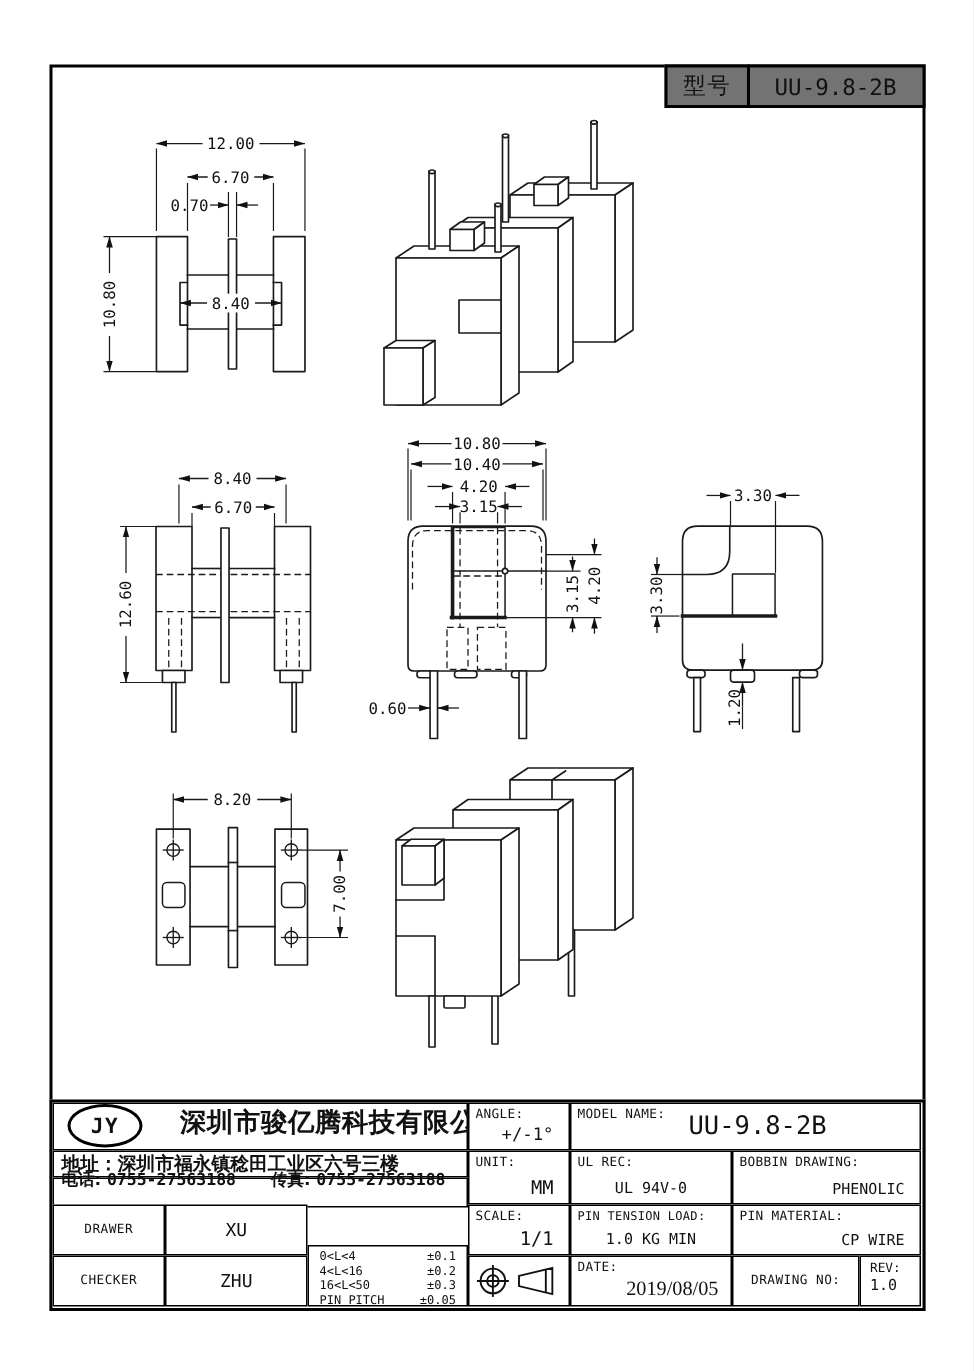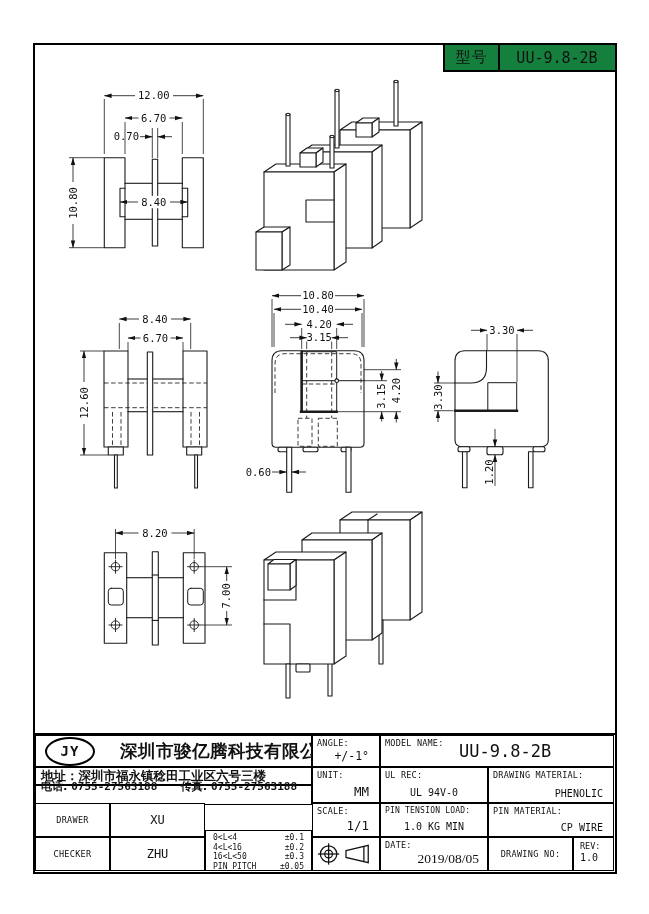--- a/index.html
+++ b/index.html
@@ -1,41 +1,41 @@
 <!DOCTYPE html>
 <html><head>
 <meta charset="utf-8">
 <style>
   html,body{margin:0;padding:0;background:#e8e8e8}
   .page{position:relative;width:649px;height:914px;background:#fff;font-family:"DejaVu Sans",sans-serif;color:#111;overflow:hidden}
   .frame{position:absolute;left:33px;top:43px;width:584px;height:831px;border:2.5px solid #000;box-sizing:border-box}
   
   .modelbox{position:absolute;left:443px;top:43px;height:29px;display:flex;z-index:3}
-  .modelbox .mb{box-sizing:border-box;border:2.5px solid #000;background:#15803d;display:flex;align-items:center;justify-content:center}
+  .modelbox .mb{box-sizing:border-box;border:2.5px solid #000;background:#737373;display:flex;align-items:center;justify-content:center}
   .mb-label{width:57px;font-size:15px;letter-spacing:1px}
   .mb-value{width:119px;margin-left:-2.5px;font-family:"DejaVu Sans Mono",monospace;font-size:15px}
   
   svg{position:absolute;overflow:visible}
   .ln{fill:none;stroke:#1a1a1a;stroke-width:1.1;stroke-linejoin:round;stroke-linecap:square}
   .fw{fill:#fff;stroke:#1a1a1a;stroke-width:1.1;stroke-linejoin:round}
   .thk{stroke-width:2.4}
   .dsh{fill:none;stroke:#1a1a1a;stroke-width:.85;stroke-dasharray:4.5 2.6}
   .dim{fill:none;stroke:#1a1a1a;stroke-width:.85;marker-start:url(#as);marker-end:url(#ae)}
   .dimE{fill:none;stroke:#1a1a1a;stroke-width:.85;marker-end:url(#ae)}
   .ext{fill:none;stroke:#1a1a1a;stroke-width:.8}
   text.d{font-family:"DejaVu Sans Mono",monospace;font-size:10.5px;fill:#111}
   .tb{fill:#fff}
   
   .tblock{position:absolute;left:33px;top:733px;width:584px;height:141px;border:2.5px solid #000;box-sizing:border-box;background:#fff;z-index:2}
   .cell{position:absolute;border:1.2px solid #000;box-sizing:border-box;background:#fff}
   .mono{font-family:"DejaVu Sans Mono",monospace}
   .lab{position:absolute;top:2px;left:4px;font-family:"DejaVu Sans Mono",monospace;font-size:8.5px;letter-spacing:.2px}
   .val-br{position:absolute;right:10px;bottom:3px;font-family:"DejaVu Sans Mono",monospace;font-size:11.5px}
   .val-c{position:absolute;left:0;right:0;bottom:4px;text-align:center;font-family:"DejaVu Sans Mono",monospace;font-size:10px}
-  .company-cell{display:flex;align-items:center;gap:25px;padding-left:9px}
+  .company-cell{display:flex;align-items:flex-start;gap:25px;padding-left:9px}
   .jy-oval{flex:0 0 auto;width:46px;height:25px;border:2.2px solid #000;border-radius:50%;display:flex;align-items:center;justify-content:center;font-family:"DejaVu Sans Mono",monospace;font-weight:bold;font-size:14px;letter-spacing:1px}
   .company-name{font-size:17.5px;font-weight:600;letter-spacing:.5px;white-space:nowrap}
   .addr-cell{display:flex;align-items:center;padding-left:5px;font-size:12.5px;font-weight:700;white-space:nowrap}
   .phone-cell{display:flex;align-items:center;justify-content:space-between;padding:0 14px 18px 5px;font-size:11px;font-weight:600;white-space:nowrap}
   .cc{display:flex;align-items:center;justify-content:center}
   .small-label{font-family:"DejaVu Sans Mono",monospace;font-size:8.5px;letter-spacing:.3px}
   .sig{font-family:"DejaVu Sans Mono",monospace;font-size:12px}
   .tolrows{padding:2px 7px 0 7px}
   .tolrow{display:flex;justify-content:space-between;font-family:"DejaVu Sans Mono",monospace;font-size:8px;line-height:9.6px}
   .date-val{position:absolute;right:8px;bottom:3px;font-family:Liberation Serif, serif;font-size:13.5px}
@@ -410,21 +410,21 @@
 
     <div class="cell" style="left:345px;top:0;width:234px;height:32px">
       <span class="lab">MODEL NAME:</span>
       <span class="mono" style="position:absolute;left:78px;top:5px;font-size:17px">UU-9.8-2B</span>
     </div>
     <div class="cell" style="left:345px;top:32px;width:108px;height:36px">
       <span class="lab">UL REC:</span>
       <span class="val-c">UL 94V-0</span>
     </div>
     <div class="cell" style="left:453px;top:32px;width:126px;height:36px">
-      <span class="lab">DRAWING MATERIAL:</span>
+      <span class="lab">BOBBIN DRAWING:</span>
       <span class="val-br" style="font-size:10px">PHENOLIC</span>
     </div>
     <div class="cell" style="left:345px;top:68px;width:108px;height:34px">
       <span class="lab" style="font-size:8px">PIN TENSION LOAD:</span>
       <span class="val-c">1.0 KG MIN</span>
     </div>
     <div class="cell" style="left:453px;top:68px;width:126px;height:34px">
       <span class="lab">PIN MATERIAL:</span>
       <span class="val-br" style="font-size:10px">CP WIRE</span>
     </div>

